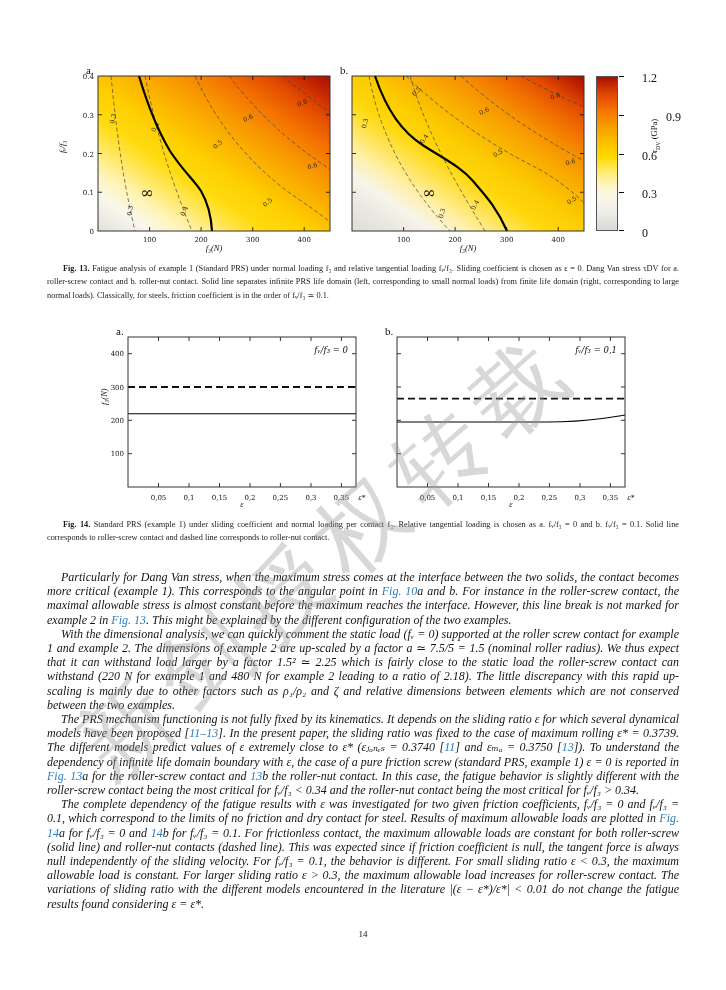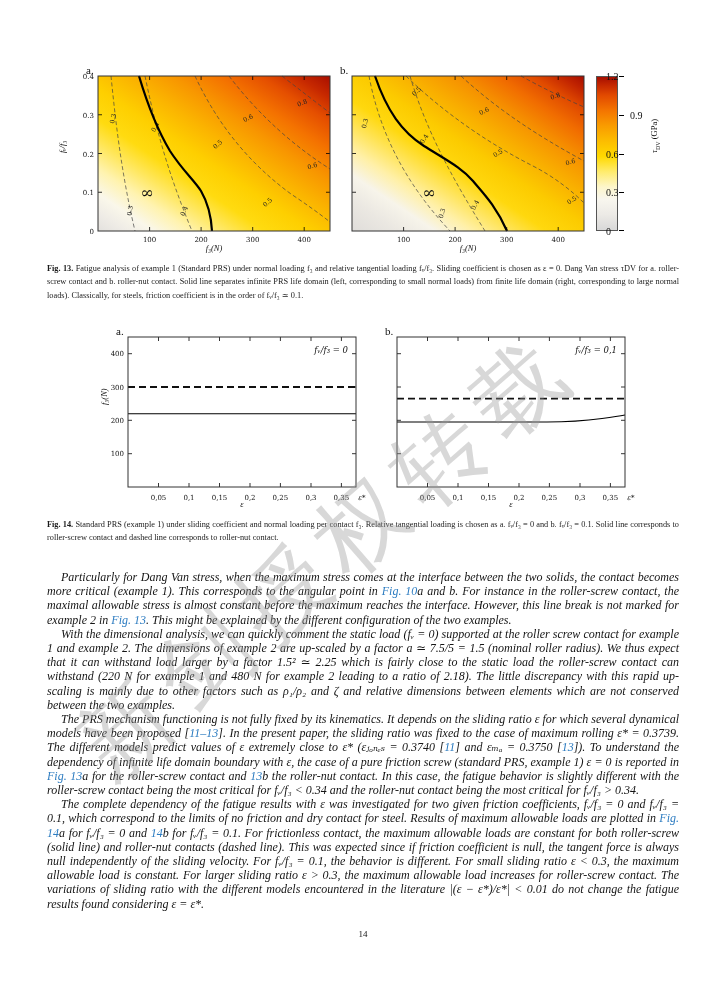--- a/index.html
+++ b/index.html
@@ -14,24 +14,24 @@
   .fig-xlabel{font-style:italic;font-size:8.5px;text-align:center;width:80px;}
   .rot{transform:translate(-50%,-50%) rotate(-90deg);transform-origin:center;white-space:nowrap;}
   .rotwrap{position:absolute;width:0;height:0;}
   .ylab{font-style:italic;font-size:8.5px;}
   sub{font-size:70%;}
   
   #cbar{position:absolute;left:596px;top:76px;width:22px;height:155px;border:1px solid #555;box-sizing:border-box;
         background:linear-gradient(to top,#d8d8d8 0%,#eceae6 10%,#f8f6ee 20%,#fdf6cc 28%,#ffec6e 38%,
         #ffd900 48%,#fcbd00 58%,#f99c00 68%,#f47500 78%,#e24a00 88%,#c32600 95%,#a50e00 100%);}
   .cb-tick{position:absolute;left:619px;width:5px;height:1px;background:#000;}
-  .cb-lab{position:absolute;left:606px;font-size:10px;}
+  .cb-lab{position:absolute;left:642px;font-size:12px;}
   
   .caption{position:absolute;left:47px;width:632px;font-size:8.3px;line-height:1.62;text-align:justify;color:#1a1a1a;}
-  .cap-label{font-weight:bold;}
+  .cap-label{font-weight:bold;margin-left:16px;}
   
   #bodytext{position:absolute;left:47px;top:570px;width:632px;font-size:12px;line-height:14.2px;
             text-align:justify;color:#141414;font-style:italic;}
   #bodytext p{margin:0;text-indent:14px;}
   .link{color:#2d7cc1;}
   
   svg text{font-family:"DejaVu Serif","Liberation Serif",serif;fill:#111;}
   .ticktext{font-size:7px;}
   .contlab{font-size:6.3px;fill:#222;}
   .legtext{font-size:8.5px;font-style:italic;}

